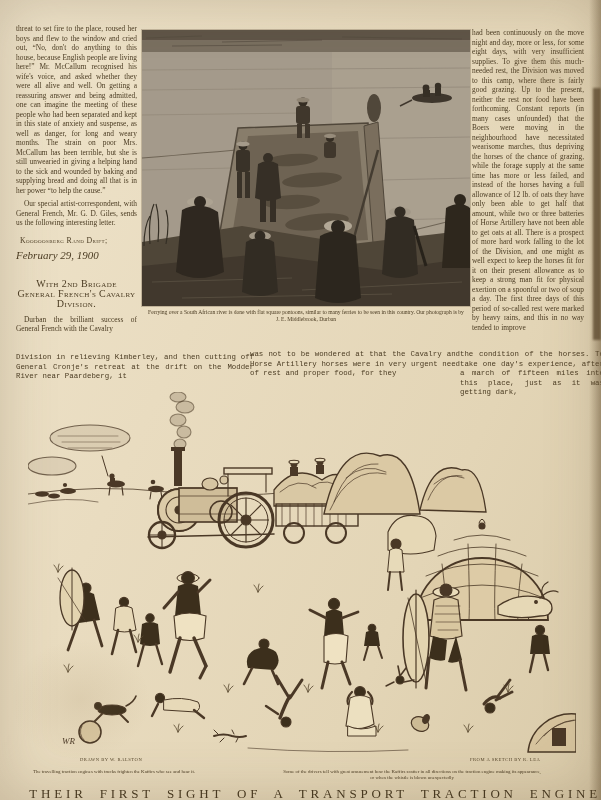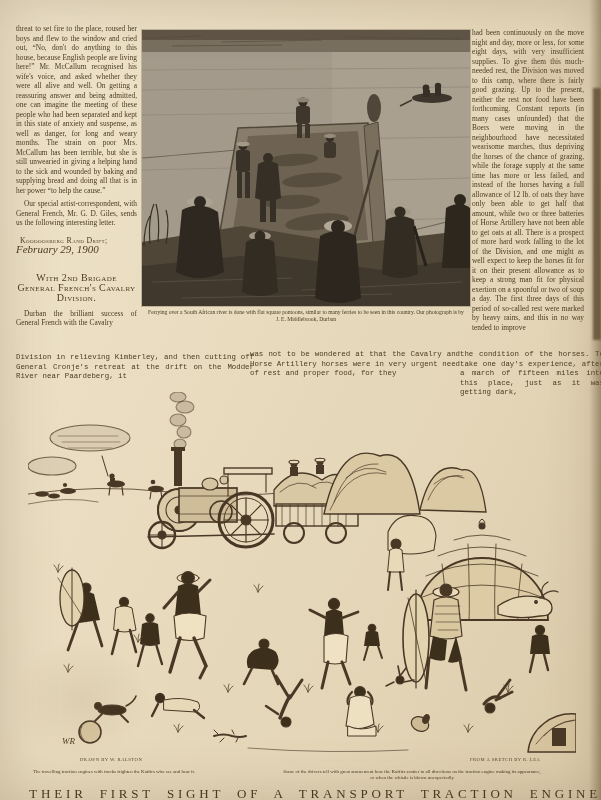--- a/index.html
+++ b/index.html
@@ -18,21 +18,21 @@
   .blotch{position:absolute;border-radius:50%;pointer-events:none;}
   .b1{left:480px;top:30px;width:120px;height:90px;background:radial-gradient(closest-side,rgba(150,125,85,.18),rgba(150,125,85,0));}
   .b2{left:10px;top:640px;width:140px;height:120px;background:radial-gradient(closest-side,rgba(150,125,85,.14),rgba(150,125,85,0));}
 
   
   .bodytext{font-size:7.4px;line-height:9.5px;text-align:justify;color:#4a3b22;}
   .col-left{position:absolute;left:16px;top:24px;width:121px;height:330px;overflow:hidden;}
   .col-right{position:absolute;left:472px;top:28px;width:112px;height:322px;overflow:hidden;}
   .para{margin:0 0 4px 0;}
   .para.ind{text-indent:8px;}
-  .dateline{font-variant:small-caps;letter-spacing:.4px;font-size:7.8px;margin:8px 0 0 4px;text-align:left;}
+  .dateline{font-variant:small-caps;letter-spacing:.4px;font-size:7.8px;margin:8px 0 6px 4px;text-align:left;}
   .datel{font-style:italic;font-size:11px;margin:0 0 18px 0;}
   .subhead{font-variant:small-caps;text-align:center;font-size:10px;line-height:10px;letter-spacing:.4px;margin:0 0 6px 0;}
   .cont{position:absolute;font-size:7.4px;line-height:9.6px;text-align:justify;color:#4a3b22;font-family:Liberation Mono, monospace;}
   .cont-left{left:16px;top:353px;width:238px;}
   .cont-mid{left:250px;top:350px;width:210px;}
   .cont-right{left:460px;top:350px;width:144px;}
 
   
   .photo{position:absolute;left:142px;top:30px;width:328px;height:276px;margin:0;
     box-shadow:0 0 0 1px rgba(70,55,35,.25);}

